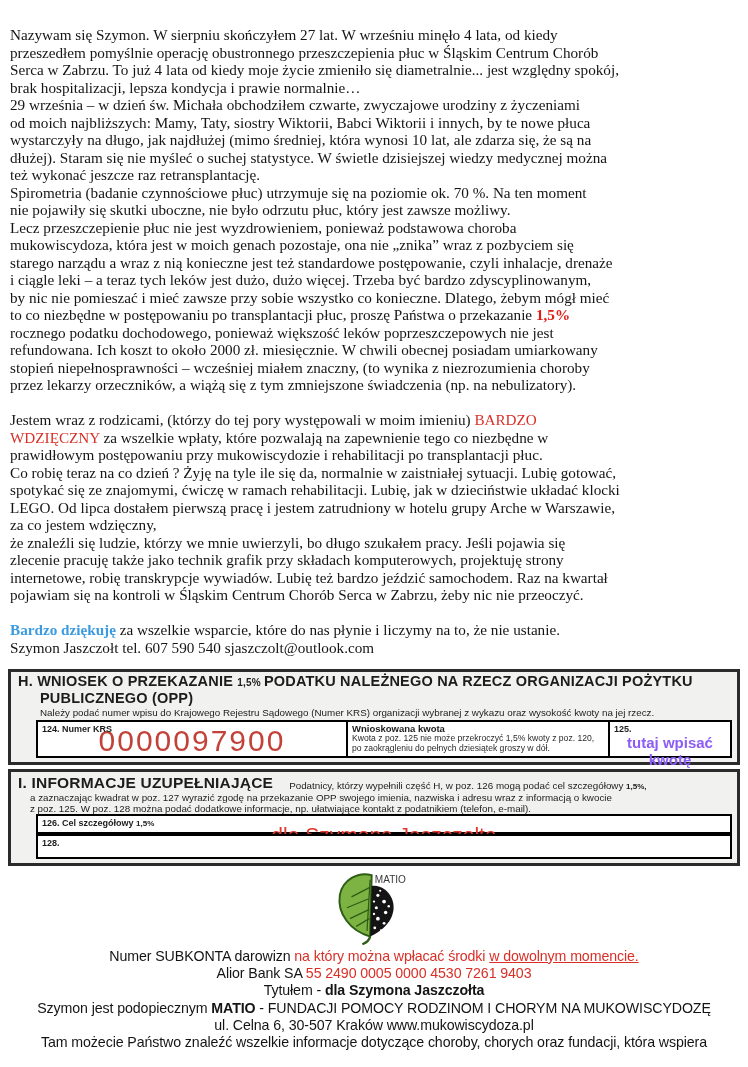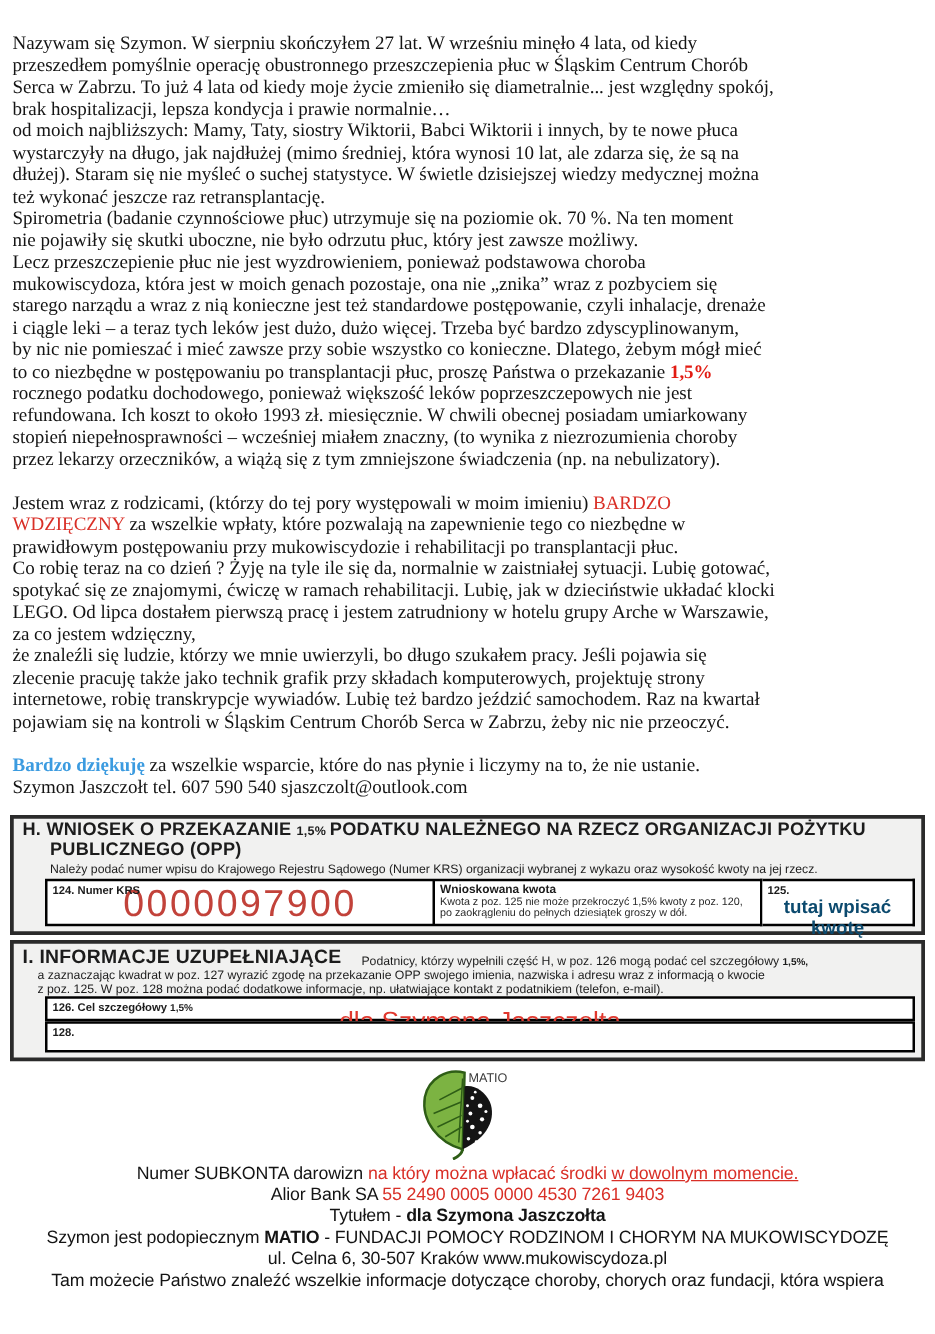--- a/index.html
+++ b/index.html
@@ -28,21 +28,21 @@
   .hrow{display:flex;margin-left:20px;height:38px;}
   .cell{background:#ffffff;border:2px solid #000000;box-sizing:border-box;position:relative;}
   .cell + .cell{border-left:none;}
   .clabel{font-size:9px;font-weight:bold;position:absolute;top:2px;left:4px;white-space:nowrap;}
   .krs{width:312px;}
   .krsval{display:block;text-align:center;font-size:30px;line-height:38px;letter-spacing:2px;color:#c2423a;}
   .kwota{width:262px;padding:2px 4px;}
   .kwota .kl{font-size:9.5px;font-weight:bold;display:block;line-height:10px;}
   .kwota .ks{font-size:8.6px;display:block;line-height:9.6px;color:#2a2a2a;}
   .c125{flex:1;}
-  .hint-red{display:block;text-align:center;margin-top:12px;font-size:15px;font-weight:bold;color:#0c4a6e;}
+  .hint-red{display:block;text-align:center;margin-top:12px;font-size:15px;font-weight:bold;color:#8b5cf6;}
   .i-head{display:flex;align-items:flex-end;padding-left:2px;}
   .i-title{font-size:15.5px;font-weight:bold;letter-spacing:.2px;white-space:nowrap;margin-right:16px;}
   .i-note{font-size:9.8px;line-height:11px;}
   .i-note2{font-size:9.8px;line-height:11px;margin-left:14px;}
   .irow{display:flex;margin-left:20px;height:20px;}
   .c126{flex:1;}
   .val126{text-align:center;font-size:21px;line-height:20px;margin-top:9px;color:#e0382e;}
   .c127{width:120px;text-align:center;}
   .c127 .clabel{position:static;display:block;margin-top:2px;}
   .chk{width:14px;height:14px;border:2px solid #b3362c;margin:2px auto 0;position:relative;background:#fff;}
@@ -58,34 +58,35 @@
 </head>
 <body>
 
 <div class="page">
 
   <div class="letter">
       <div class="rline"><span>Nazywam się Szymon. W sierpniu skończyłem 27 lat. W wrześniu minęło 4 lata, od kiedy</span></div>
       <div class="rline"><span>przeszedłem pomyślnie operację obustronnego przeszczepienia płuc w Śląskim Centrum Chorób</span></div>
       <div class="rline"><span>Serca w Zabrzu. To już 4 lata od kiedy moje życie zmieniło się diametralnie... jest względny spokój,</span></div>
       <div class="rline"><span>brak hospitalizacji, lepsza kondycja i prawie normalnie…</span></div>
+      <div class="rline"><span>29 września – w dzień św. Michała obchodziłem czwarte, zwyczajowe urodziny z życzeniami</span></div>
       <div class="rline"><span>od moich najbliższych: Mamy, Taty, siostry Wiktorii, Babci Wiktorii i innych, by te nowe płuca</span></div>
       <div class="rline"><span>wystarczyły na długo, jak najdłużej (mimo średniej, która wynosi 10 lat, ale zdarza się, że są na</span></div>
       <div class="rline"><span>dłużej). Staram się nie myśleć o suchej statystyce. W świetle dzisiejszej wiedzy medycznej można</span></div>
       <div class="rline"><span>też wykonać jeszcze raz retransplantację.</span></div>
       <div class="rline"><span>Spirometria (badanie czynnościowe płuc) utrzymuje się na poziomie ok. 70 %. Na ten moment</span></div>
       <div class="rline"><span>nie pojawiły się skutki uboczne, nie było odrzutu płuc, który jest zawsze możliwy.</span></div>
       <div class="rline"><span>Lecz przeszczepienie płuc nie jest wyzdrowieniem, ponieważ podstawowa choroba</span></div>
       <div class="rline"><span>mukowiscydoza, która jest w moich genach pozostaje, ona nie „znika” wraz z pozbyciem się</span></div>
       <div class="rline"><span>starego narządu a wraz z nią konieczne jest też standardowe postępowanie, czyli inhalacje, drenaże</span></div>
       <div class="rline"><span>i ciągle leki – a teraz tych leków jest dużo, dużo więcej. Trzeba być bardzo zdyscyplinowanym,</span></div>
       <div class="rline"><span>by nic nie pomieszać i mieć zawsze przy sobie wszystko co konieczne. Dlatego, żebym mógł mieć</span></div>
       <div class="rline"><span>to co niezbędne w postępowaniu po transplantacji płuc, proszę Państwa o przekazanie </span><span class="c-redb">1,5%</span></div>
       <div class="rline"><span>rocznego podatku dochodowego, ponieważ większość leków poprzeszczepowych nie jest</span></div>
-      <div class="rline"><span>refundowana. Ich koszt to około 1993 zł. miesięcznie. W chwili obecnej posiadam umiarkowany</span></div>
+      <div class="rline"><span>refundowana. Ich koszt to około 2000 zł. miesięcznie. W chwili obecnej posiadam umiarkowany</span></div>
       <div class="rline"><span>stopień niepełnosprawności – wcześniej miałem znaczny, (to wynika z niezrozumienia choroby</span></div>
       <div class="rline"><span>przez lekarzy orzeczników, a wiążą się z tym zmniejszone świadczenia (np. na nebulizatory).</span></div>
       <div class="rline">&nbsp;</div>
       <div class="rline"><span>Jestem wraz z rodzicami, (którzy do tej pory występowali w moim imieniu) </span><span class="c-red">BARDZO</span></div>
       <div class="rline"><span class="c-red">WDZIĘCZNY</span><span> za wszelkie wpłaty, które pozwalają na zapewnienie tego co niezbędne w</span></div>
       <div class="rline"><span>prawidłowym postępowaniu przy mukowiscydozie i rehabilitacji po transplantacji płuc.</span></div>
       <div class="rline"><span>Co robię teraz na co dzień ? Żyję na tyle ile się da, normalnie w zaistniałej sytuacji. Lubię gotować,</span></div>
       <div class="rline"><span>spotykać się ze znajomymi, ćwiczę w ramach rehabilitacji. Lubię, jak w dzieciństwie układać klocki</span></div>
       <div class="rline"><span>LEGO. Od lipca dostałem pierwszą pracę i jestem zatrudniony w hotelu grupy Arche w Warszawie,</span></div>
       <div class="rline"><span>za co jestem wdzięczny,</span></div>

